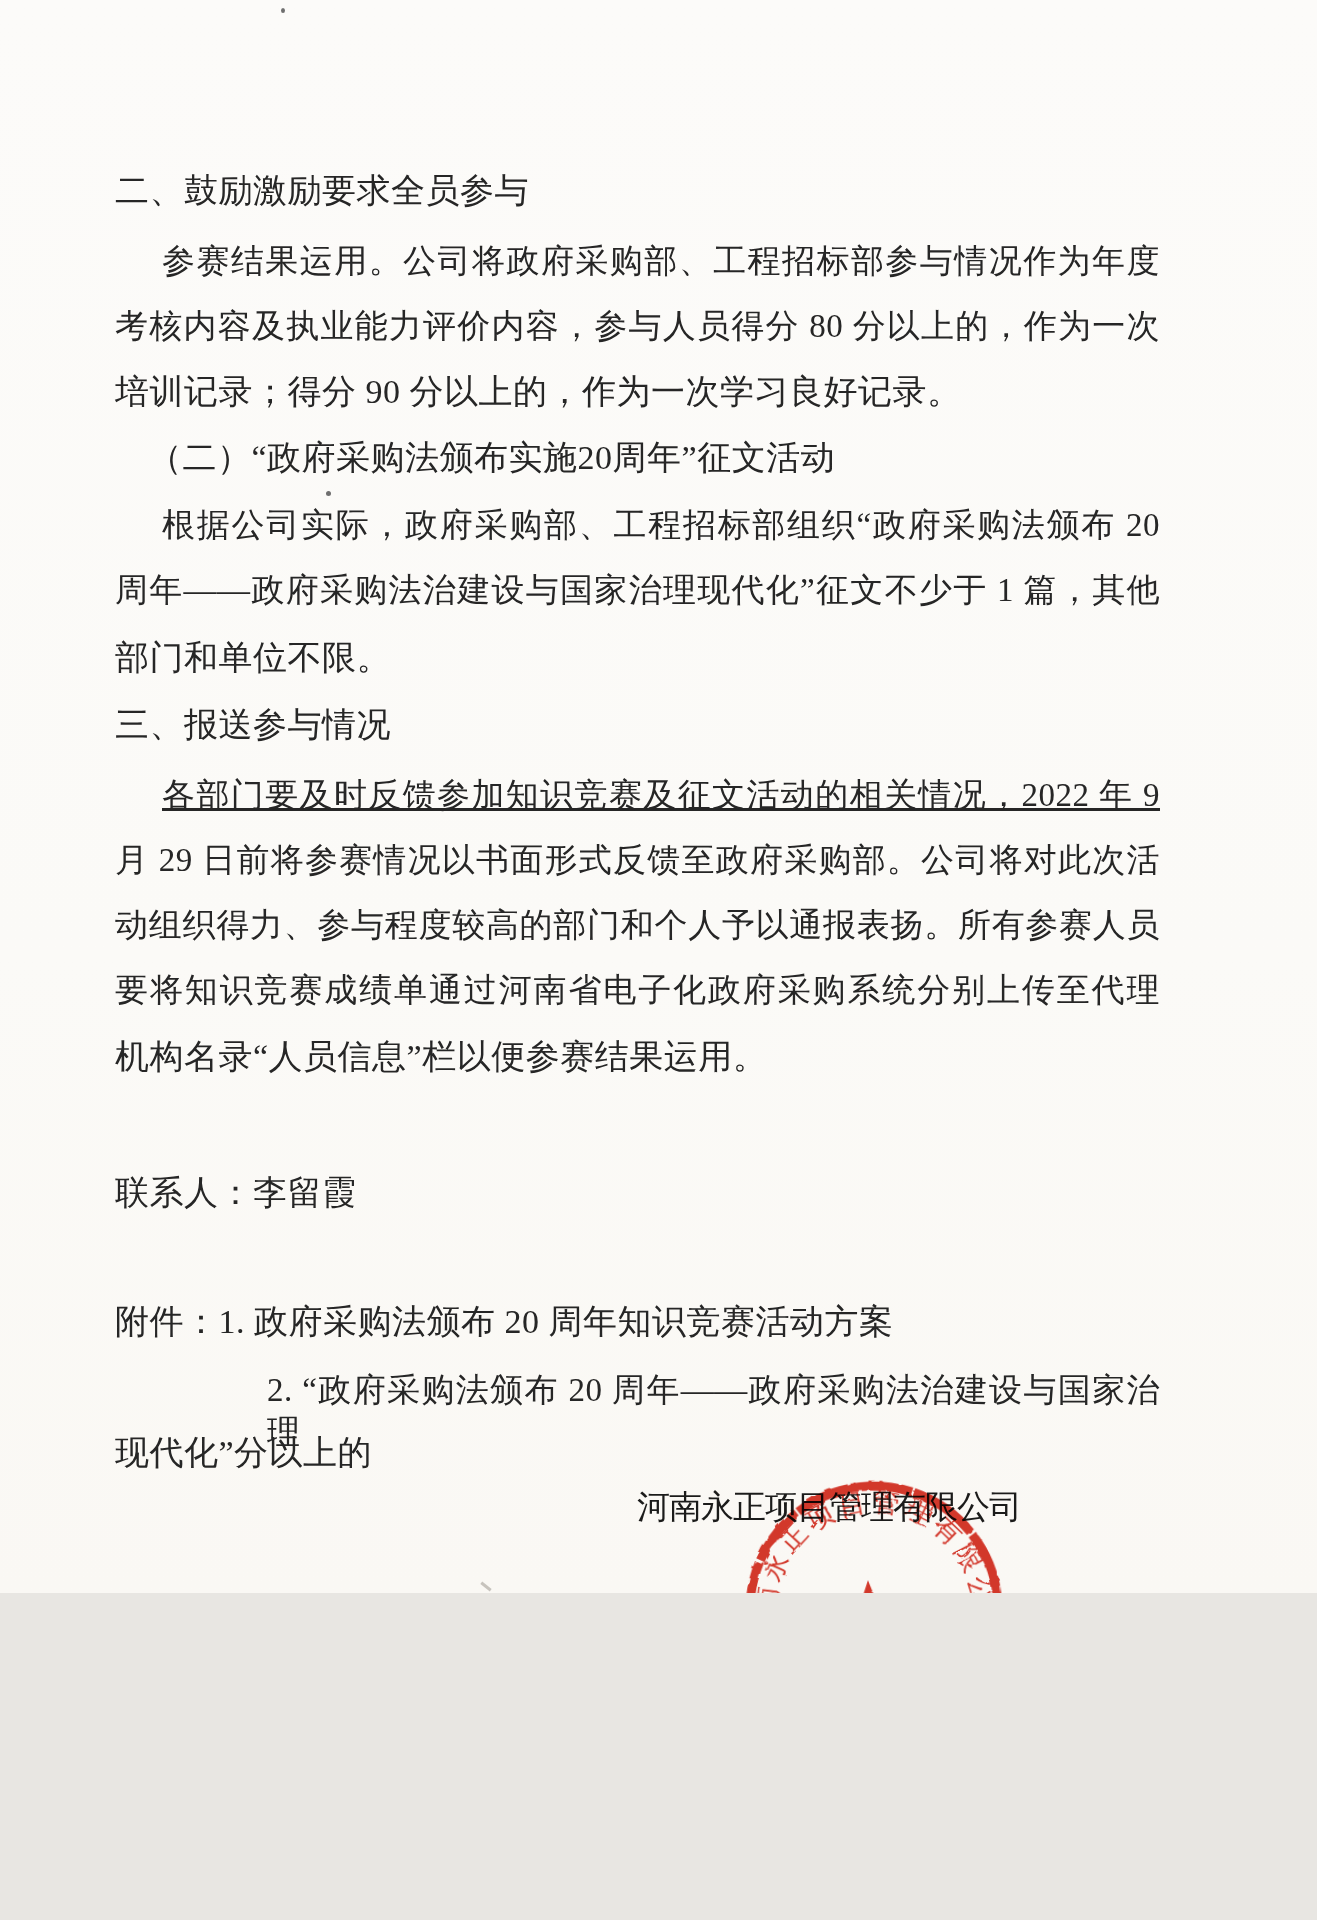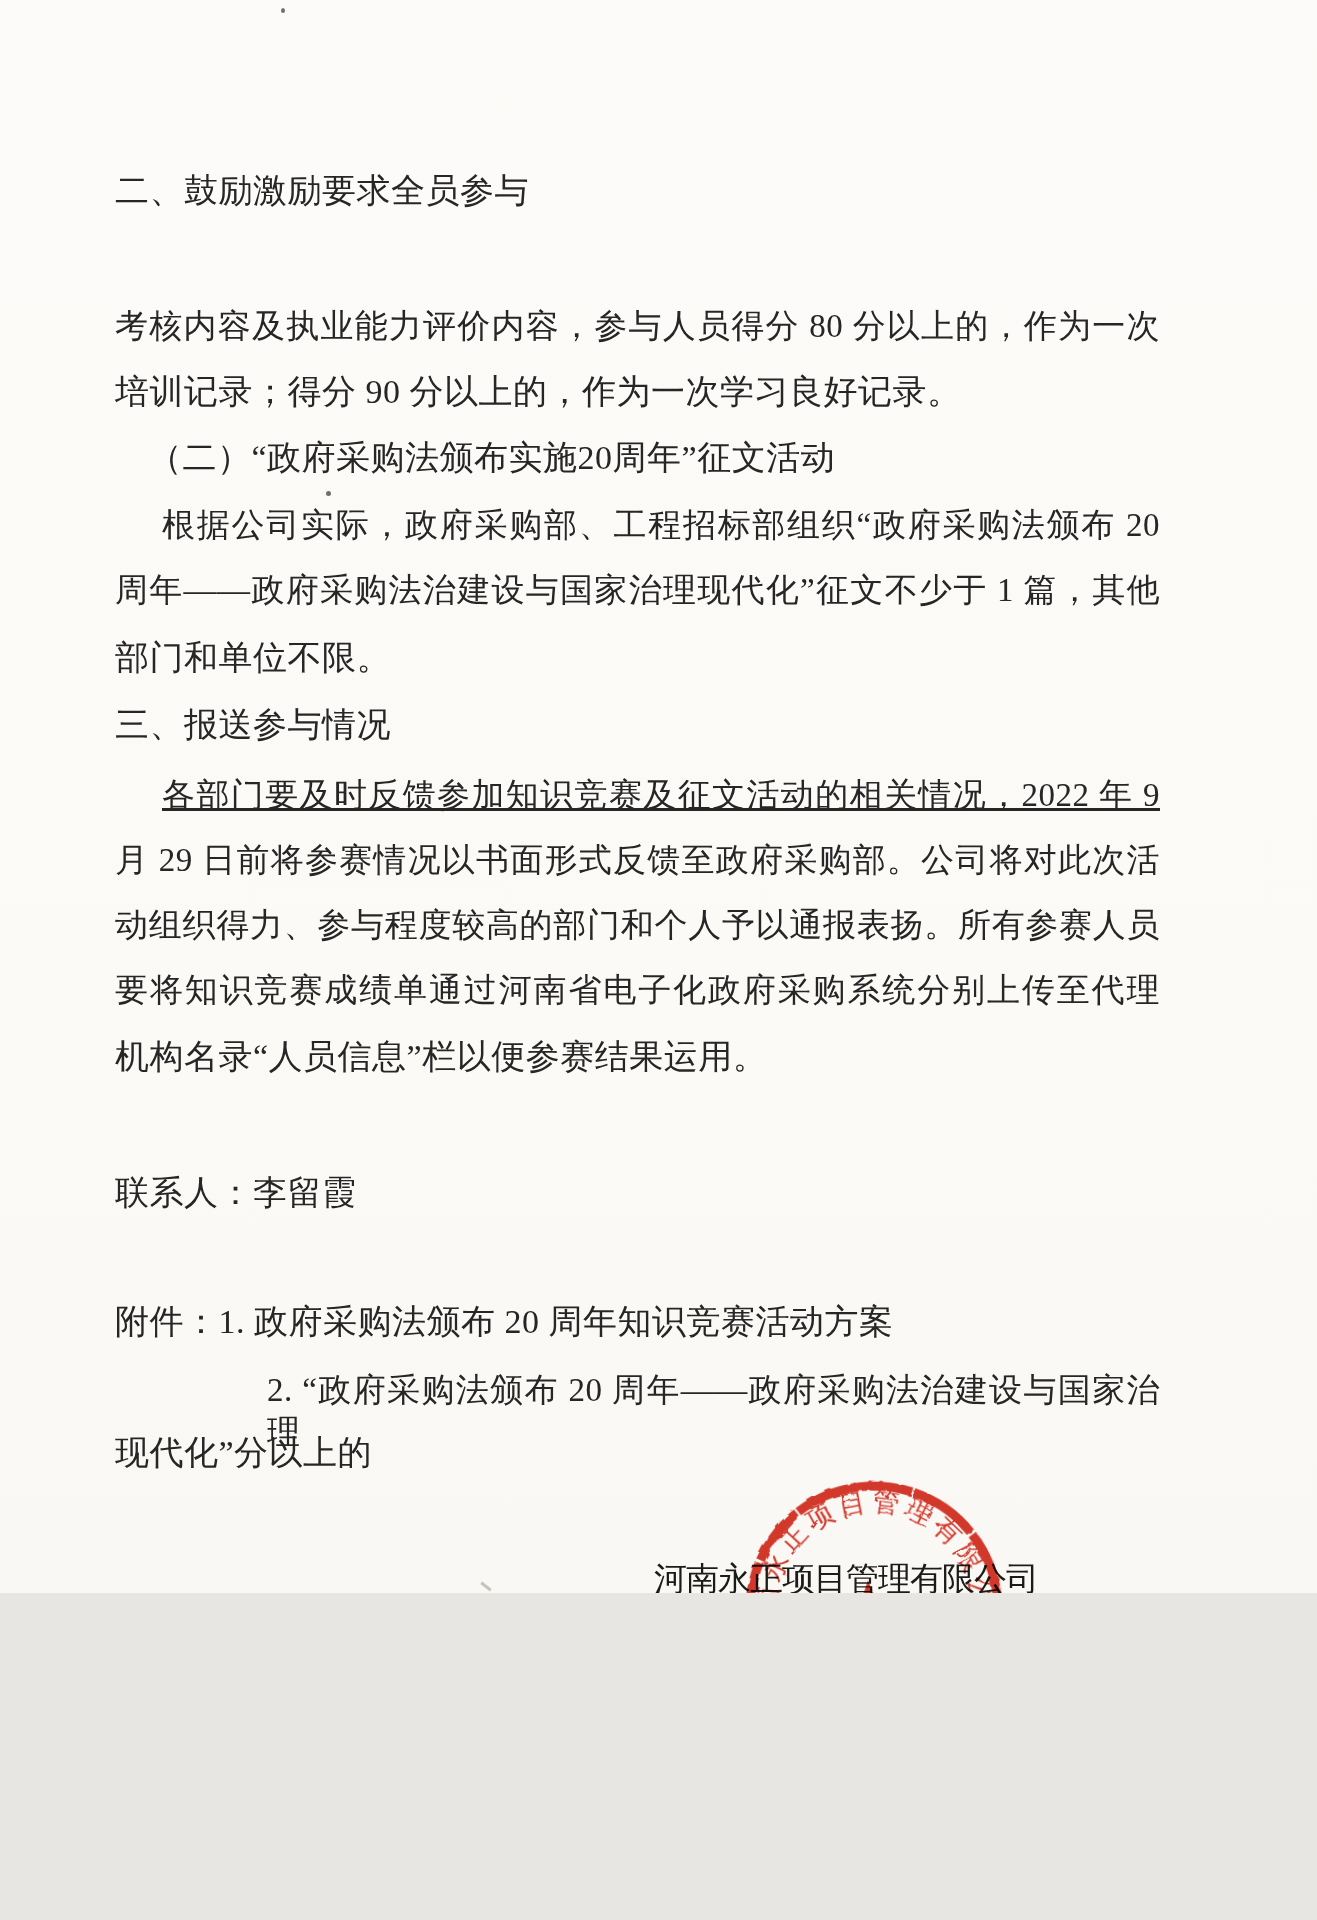--- a/index.html
+++ b/index.html
@@ -65,20 +65,21 @@
 </head>
 <body>
 
 <div class="paper">
 
   <div class="speck" style="left:281px;top:8px;width:4px;height:5px;"></div>
   <div class="speck" style="left:326px;top:491px;width:5px;height:5px;"></div>
   <div class="scratch" style="left:480px;top:1585px;width:12px;height:3px;"></div>
 
   <div class="ln" style="top:170px;">二、鼓励激励要求全员参与</div>
+  <div class="ln j" style="top:240px;padding-left:47px;width:998px;">参赛结果运用。公司将政府采购部、工程招标部参与情况作为年度</div>
   <div class="ln j" style="top:305px;">考核内容及执业能力评价内容，参与人员得分 80 分以上的，作为一次</div>
   <div class="ln" style="top:371px;">培训记录；得分 90 分以上的，作为一次学习良好记录。</div>
   <div class="ln" style="top:437px;padding-left:33px;">（二）“政府采购法颁布实施20周年”征文活动</div>
   <div class="ln j" style="top:504px;padding-left:47px;width:998px;">根据公司实际，政府采购部、工程招标部组织“政府采购法颁布 20</div>
   <div class="ln j" style="top:569px;">周年——政府采购法治建设与国家治理现代化”征文不少于 1 篇，其他</div>
   <div class="ln" style="top:637px;">部门和单位不限。</div>
   <div class="ln" style="top:704px;">三、报送参与情况</div>
   <div class="ln j" style="top:774px;padding-left:47px;width:998px;text-decoration:underline;">各部门要及时反馈参加知识竞赛及征文活动的相关情况，2022 年 9</div>
   <div class="ln j" style="top:839px;">月 29 日前将参赛情况以书面形式反馈至政府采购部。公司将对此次活</div>
   <div class="ln j" style="top:904px;">动组织得力、参与程度较高的部门和个人予以通报表扬。所有参赛人员</div>
@@ -103,16 +104,16 @@
       <text font-size="27" letter-spacing="4.5" font-family="Liberation Serif, DejaVu Serif, serif" fill="#d42a1e">
         <textPath href="#arcTop" startOffset="2">河南永正项目管理有限公司</textPath>
       </text>
       <polygon points="130,105 139.7,131.7 168,132.6 145.7,150.1 153.5,177.4 130,161.5 106.5,177.4 114.3,150.1 92,132.6 120.3,131.7" fill="#d42a1e"></polygon>
       <text font-size="16" letter-spacing="5" font-family="Liberation Serif, DejaVu Serif, serif" fill="#d42a1e">
         <textPath href="#arcBottom" startOffset="4">4101310073789</textPath>
       </text>
     </g>
   </svg>
 
-  <div class="sig" style="left:637px;top:1560px;letter-spacing:-1px;margin-left:17px;">河南永正项目管理有限公司</div>
+  <div class="sig" style="left:637px;top:1488px;letter-spacing:-1px;">河南永正项目管理有限公司</div>
   <div class="sig" style="left:752px;top:1622px;font-style:italic;">2022 年 8 月 29 日</div>
 
 </div>
 
 </body></html>

